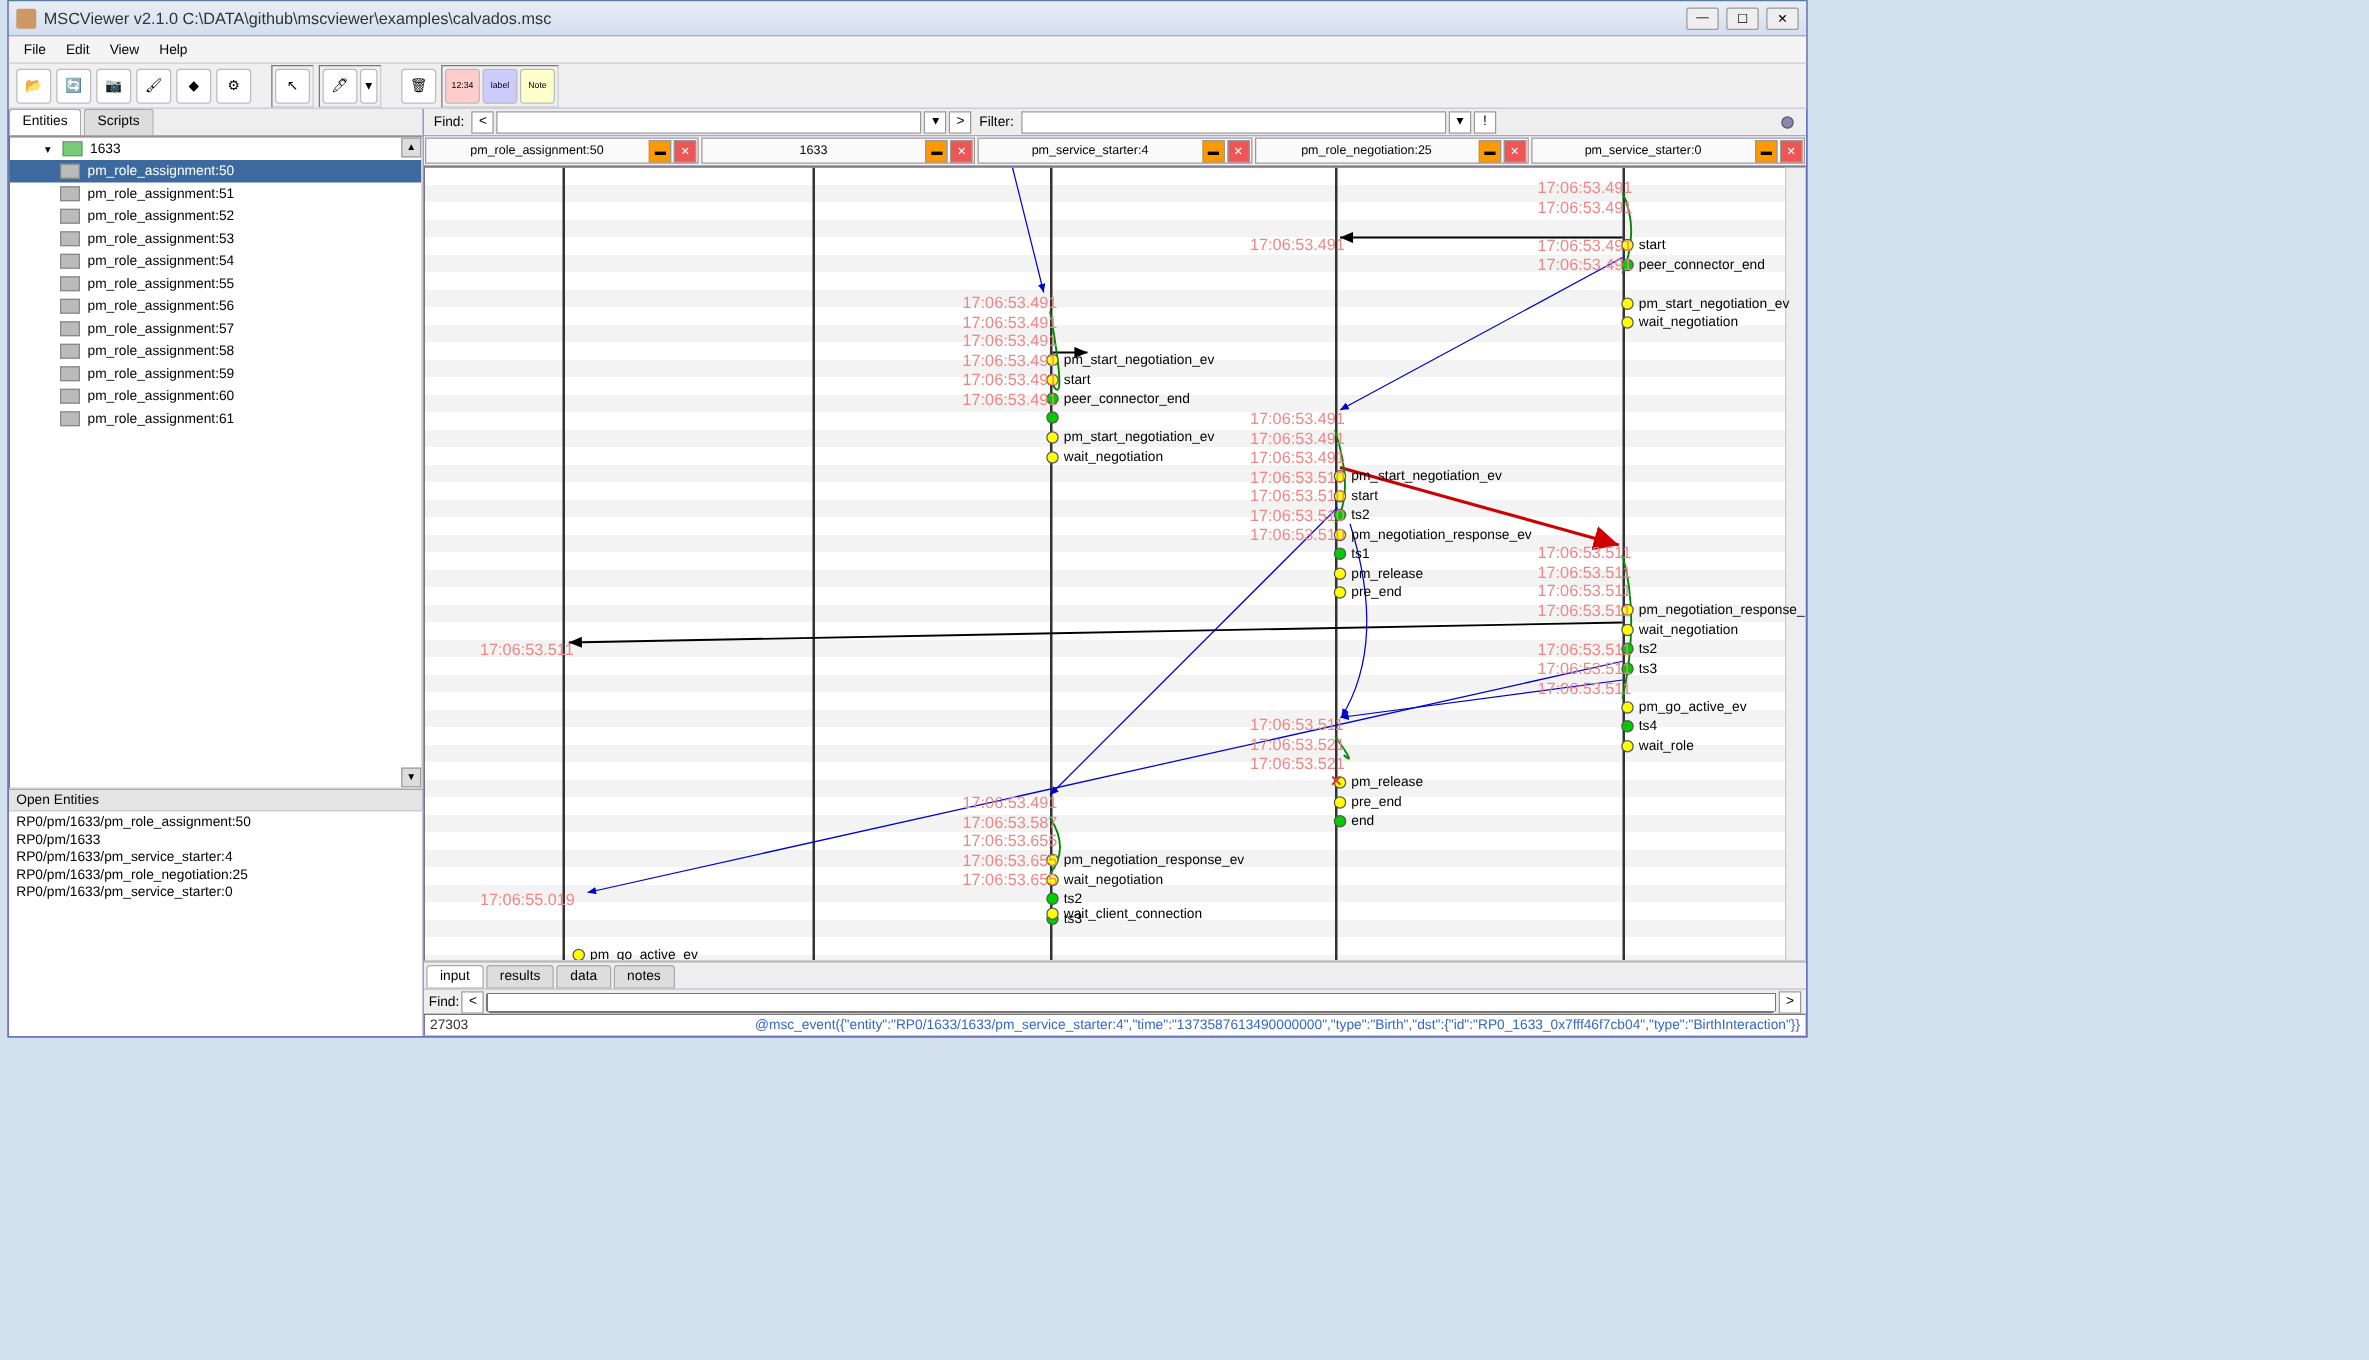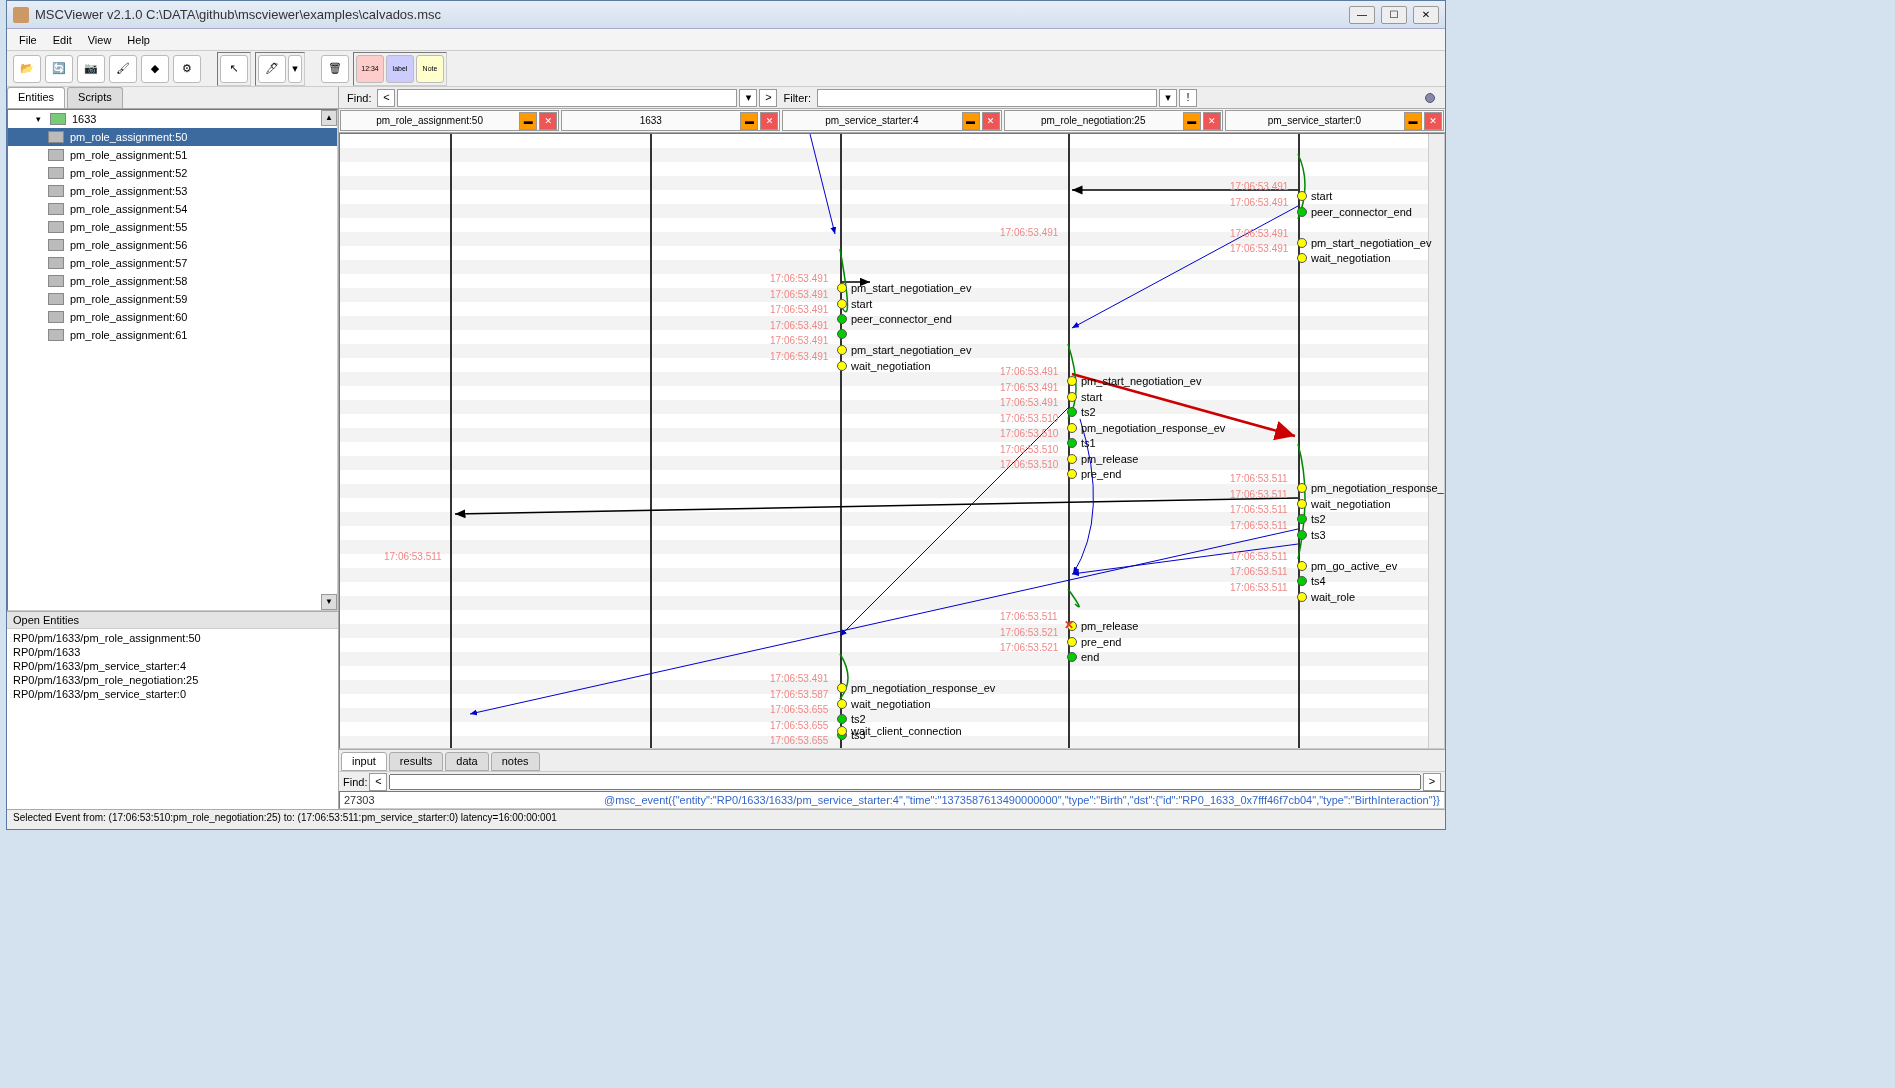--- a/index.html
+++ b/index.html
@@ -44,21 +44,21 @@
 .lane-hdr .lname { flex: 1; text-align: center; font-size: 10px; overflow: hidden; }
 .lane-sbtn { width: 18px; height: 18px; border: 1px solid #999; margin: 0 1px; display: flex; align-items: center; justify-content: center; cursor: pointer; font-size: 9px; }
 .lane-sbtn.orange { background: #f90; }
 .lane-sbtn.red { background: #e55; color: #fff; }
 .chart { flex: 1; position: relative; overflow: hidden; background: repeating-linear-gradient(#fff, #fff 14px, #f3f3f3 14px, #f3f3f3 28px); border: 1px inset #ccc; }
 .vline { position: absolute; top: 0; bottom: 0; width: 2px; background: #333; }
 .ev { position: absolute; display: flex; align-items: center; font-size: 10px; margin-top: 48px; }
 .dot { width: 10px; height: 10px; border-radius: 50%; border: 1px solid #555; margin-right: 4px; }
 .dot.y { background: #ff0; }
 .dot.g { background: #0c0; }
-.ts { position: absolute; font-size: 10px; color: #e88; text-align: right; margin-top: 39px; }
+.ts { position: absolute; font-size: 13px; color: #e88; text-align: right; }
 .bottom-tabs { height: 22px; display: flex; border-top: 1px solid #aaa; background: #eee; padding-top: 2px; }
 .btab { padding: 2px 10px; border: 1px solid #aaa; background: #fff; margin-left: 2px; border-radius: 3px 3px 0 0; cursor: pointer; }
 .btab.inactive { background: #ddd; }
 .bottom-find { height: 20px; display: flex; align-items: center; background: #eee; border-top: 1px solid #ccc; padding: 0 4px; gap: 2px; }
 .log { height: 18px; background: #fff; border: 1px inset #ccc; padding: 2px 4px; font-family: monospace; font-size: 10px; display: flex; justify-content: space-between; }
 .log-ln { color: #333; margin-right: 8px; }
 .log-txt { color: #36c; }
 .status { height: 20px; background: #eee; border-top: 1px solid #aaa; padding: 2px 6px; font-size: 10px; }
 svg.ov { position: absolute; top: 0; left: 0; pointer-events: none; }
 .xmark { position: absolute; color: #e33; font-weight: bold; font-size: 12px; }
@@ -468,14 +468,13 @@
         <input style="flex: 1 1 0%;">
         <div class="nav-btn">&gt;</div>
       </div>
       <div class="log">
         <span class="log-ln">27303</span>
         <span class="log-txt">@msc_event({"entity":"RP0/1633/1633/pm_service_starter:4","time":"1373587613490000000","type":"Birth","dst":{"id":"RP0_1633_0x7fff46f7cb04","type":"BirthInteraction"}}</span>
       </div>
     </div>
   </div>
 
-  <div class="status">Selected Event from: (17:06:53:510:pm_role_negotiation:25) to: (17:06:53:511:pm_service_starter:0) latency=16:00:00:001</div>
 </div>
 
 </body></html>

